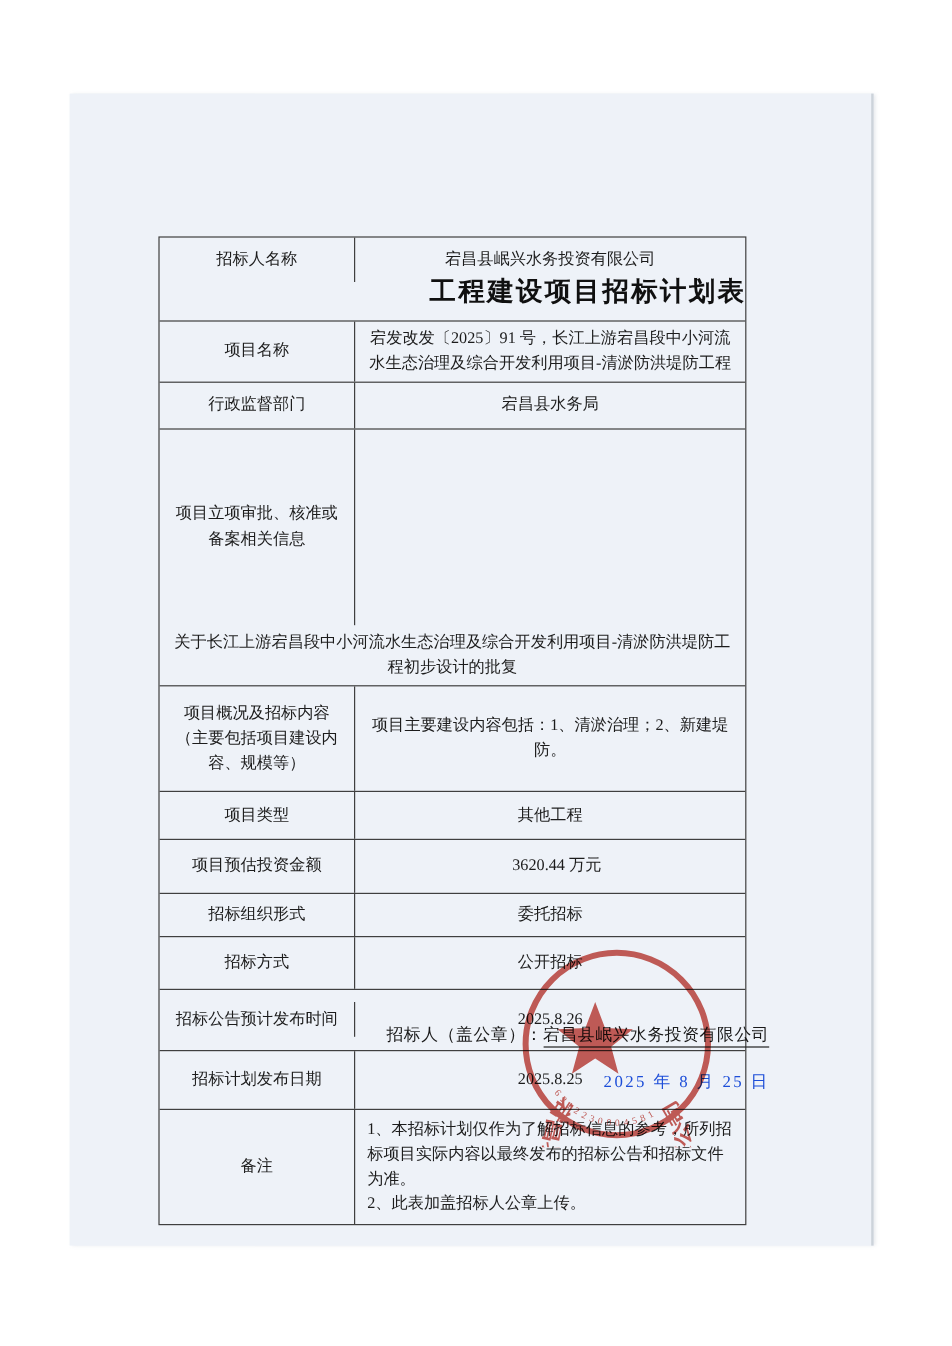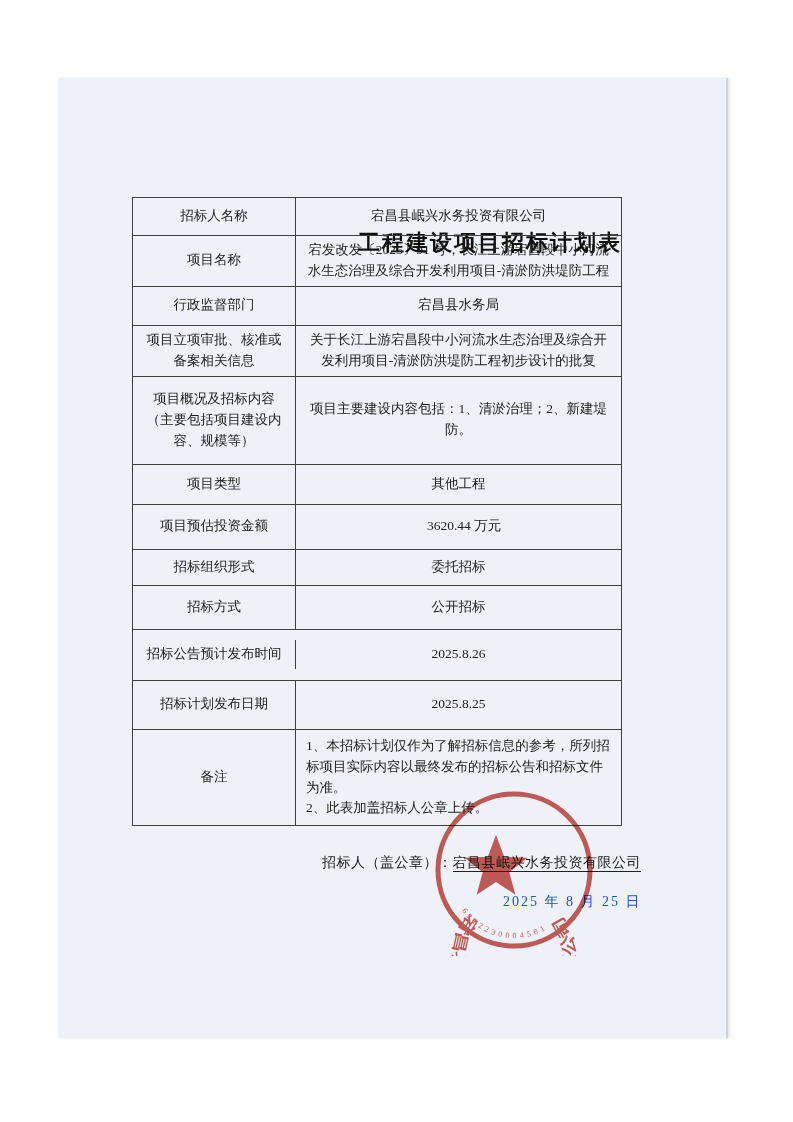--- a/index.html
+++ b/index.html
@@ -55,29 +55,29 @@
 <div class="canvas">
   <div class="paper">
 
     <h1 class="title">工程建设项目招标计划表</h1>
 
     <div class="btable" id="btable">
         <div class="trow" style="min-height: 37px;">
           <div class="cell label">招标人名称</div>
           <div class="cell value">宕昌县岷兴水务投资有限公司</div>
         </div>
-        <div class="trow" style="min-height: 49px;">
+        <div class="trow" style="min-height: 49px; margin-top: 32px;">
           <div class="cell label">项目名称</div>
           <div class="cell value">宕发改发〔2025〕91 号，长江上游宕昌段中小河流水生态治理及综合开发利用项目-清淤防洪堤防工程</div>
         </div>
         <div class="trow" style="min-height: 39px;">
           <div class="cell label">行政监督部门</div>
           <div class="cell value">宕昌县水务局</div>
         </div>
-        <div class="trow" style="min-height: 49px;">
+        <div class="trow" style="min-height: 49px; flex-direction: column;">
           <div class="cell label">项目立项审批、核准或备案相关信息</div>
           <div class="cell value">关于长江上游宕昌段中小河流水生态治理及综合开发利用项目-清淤防洪堤防工程初步设计的批复</div>
         </div>
         <div class="trow" style="min-height: 88px;">
           <div class="cell label">项目概况及招标内容（主要包括项目建设内容、规模等）</div>
           <div class="cell value">项目主要建设内容包括：1、清淤治理；2、新建堤防。</div>
         </div>
         <div class="trow" style="min-height: 40px;">
           <div class="cell label">项目类型</div>
           <div class="cell value">其他工程</div>

